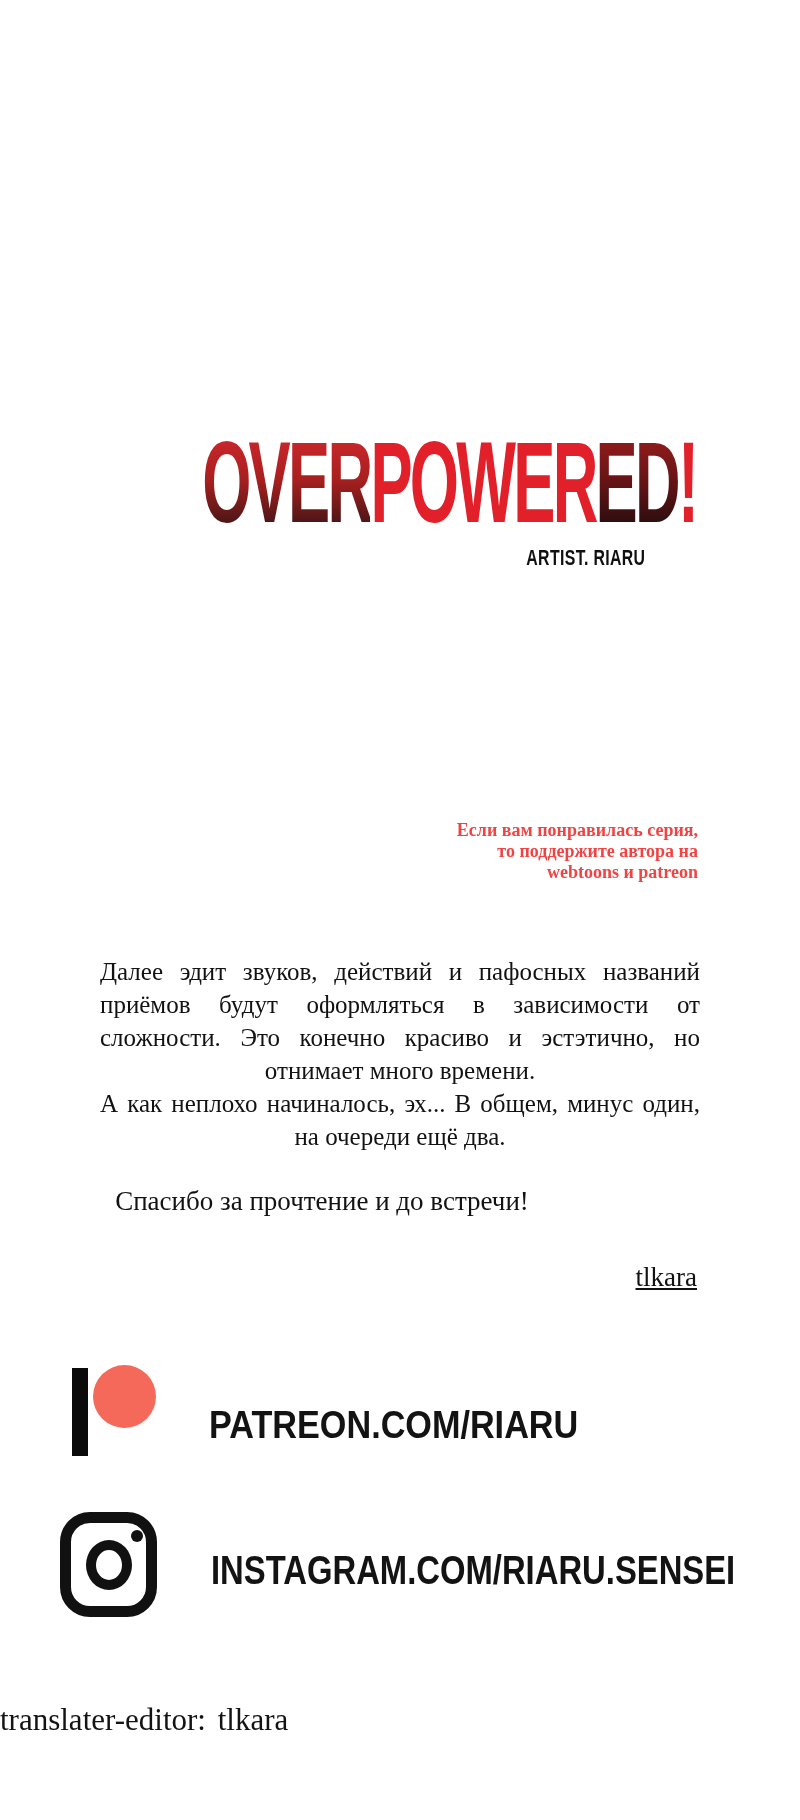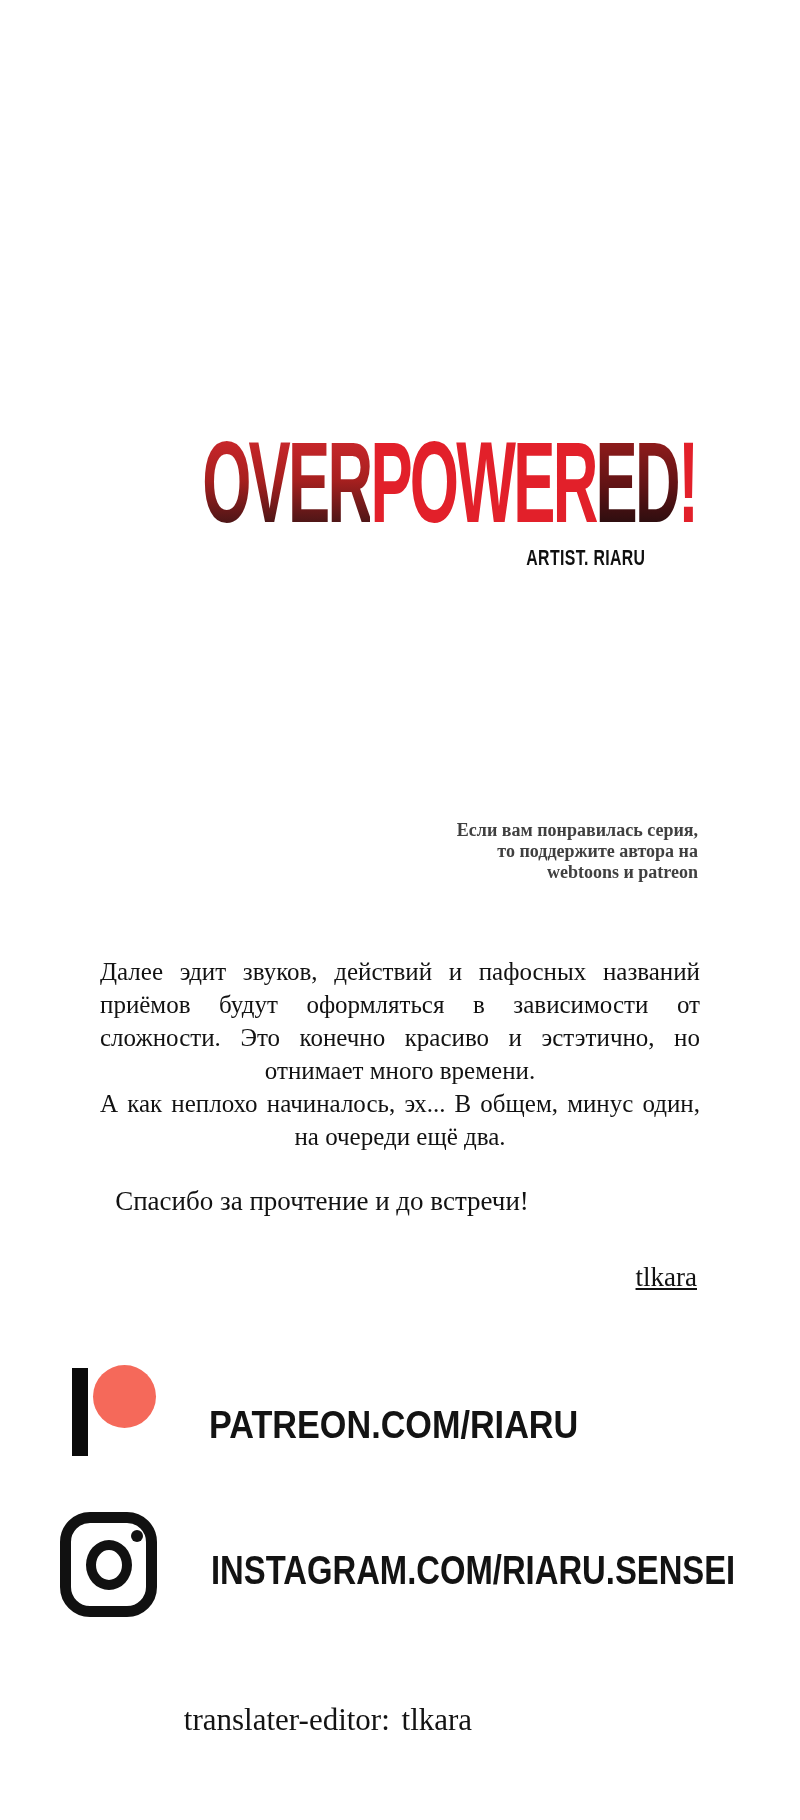--- a/index.html
+++ b/index.html
@@ -64,21 +64,21 @@
 
   
   .support-note {
     position: absolute;
     top: 820px;
     right: 102px;
     text-align: right;
     font-weight: bold;
     font-size: 18px;
     line-height: 21px;
-    color: #404040;
+    color: #ef4444;
   }
 
   
   .afterword {
     position: absolute;
     top: 955px;
     left: 100px;
     width: 600px;
     font-size: 25px;
     line-height: 33px;
@@ -181,21 +181,21 @@
     transform: scaleX(0.82);
     transform-origin: 0 50%;
   }
 
   
   .translator {
     position: absolute;
     top: 1702px;
     left: 0;
     width: 656px;
-    text-align: center;
+    text-align: left;
     font-size: 31px;
     word-spacing: 4px;
     color: #131313;
   }
 </style>
 </head>
 <body>
 
 <div class="page">
 

